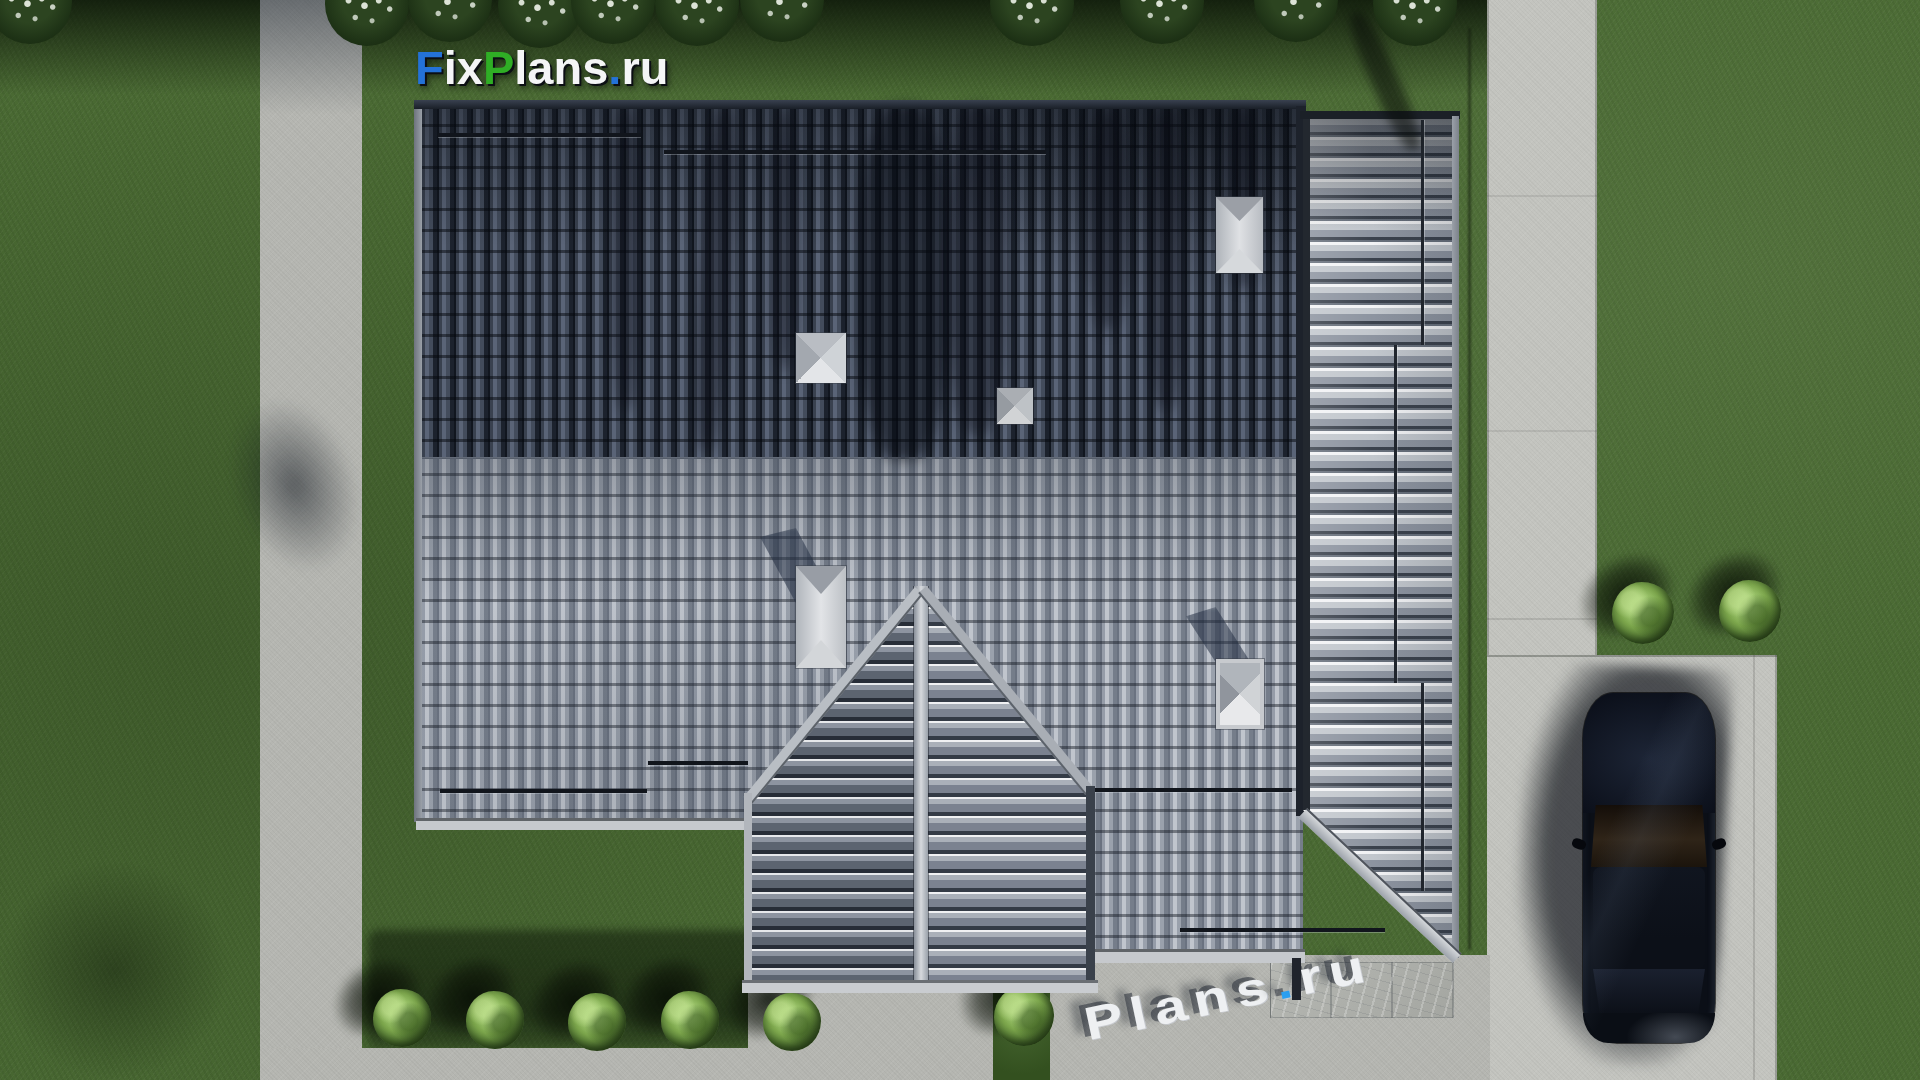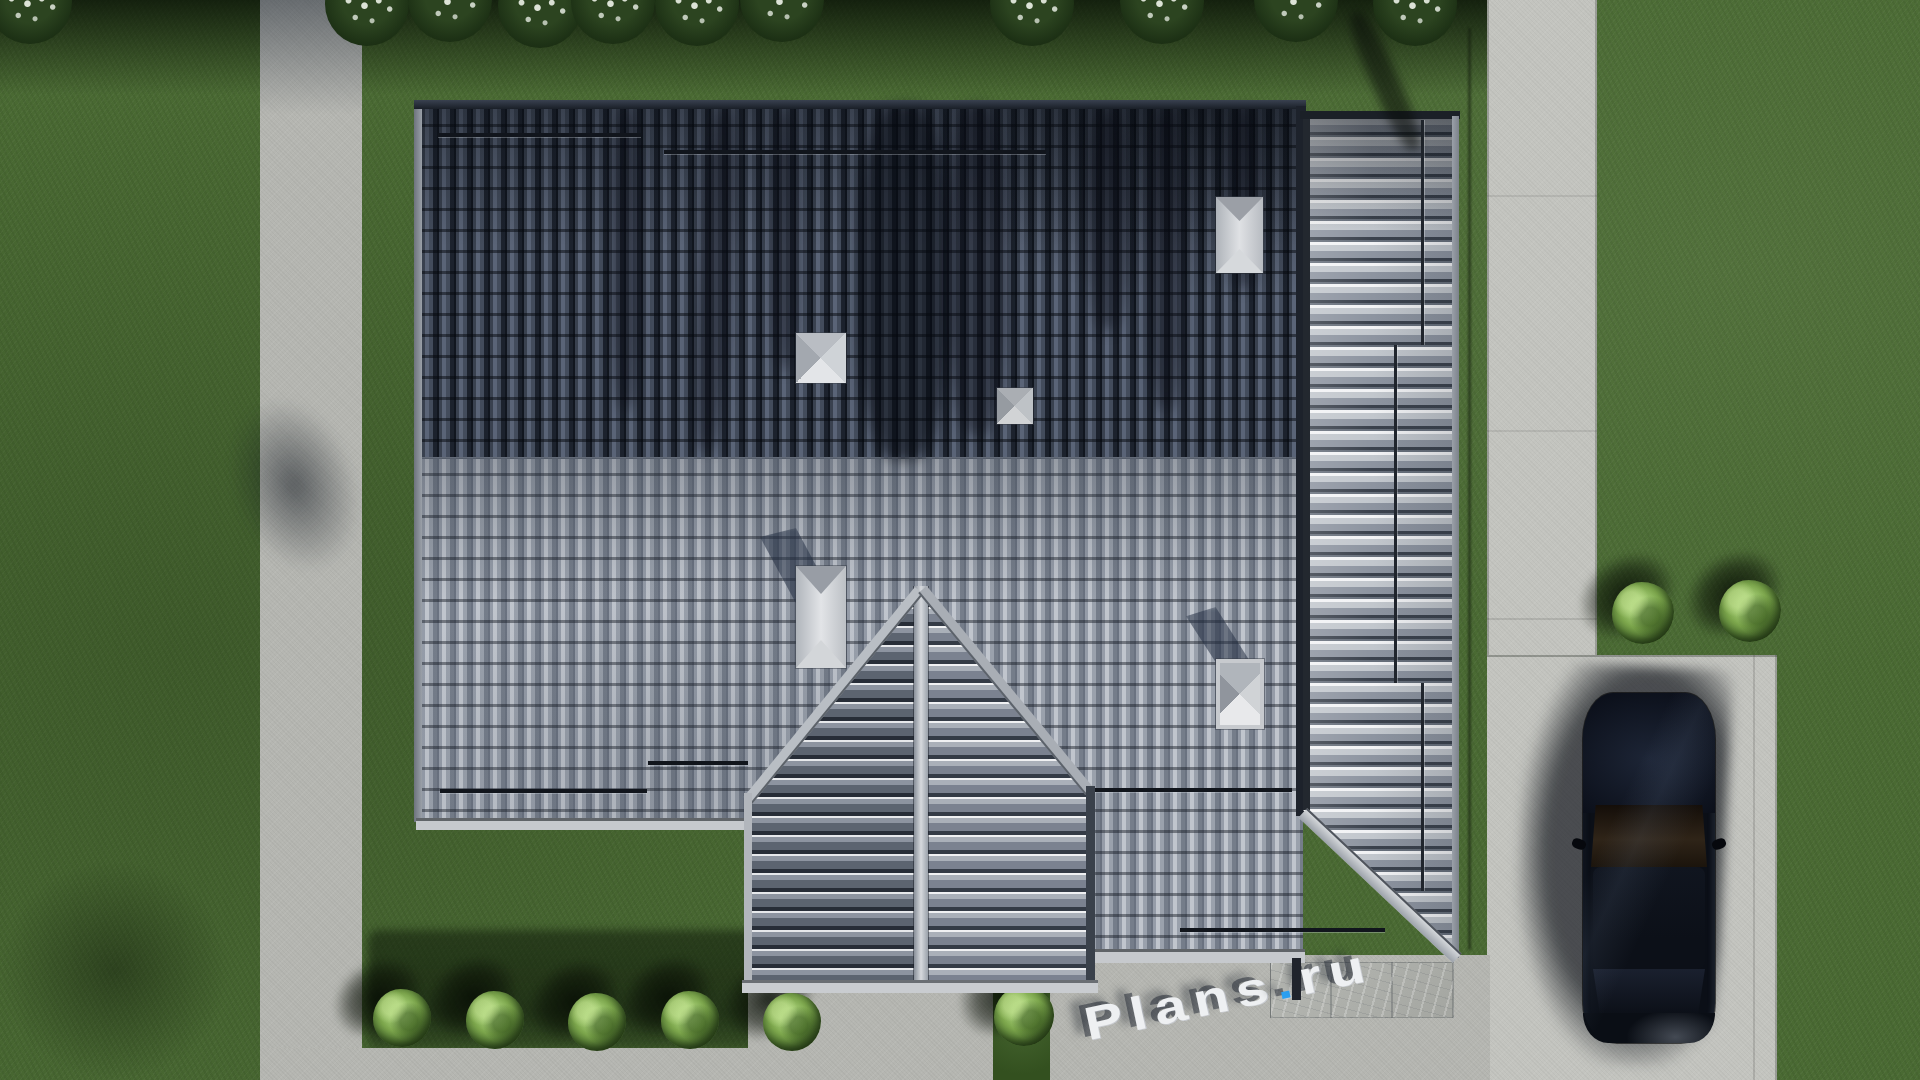--- a/index.html
+++ b/index.html
@@ -211,14 +211,15 @@
     <div class="car-part" style="top:0;height:120px;border-radius:30px 30px 0 0/46px 46px 0 0;background:radial-gradient(120px 90px at 50% 55%, #1d2536, #0a0e18 85%);"></div>
     <div class="car-part" style="top:112px;height:62px;left:8px;right:8px;background:linear-gradient(180deg,#140e09,#2f2418 55%,#1b140c);clip-path:polygon(4% 0,96% 0,100% 100%,0 100%);"></div>
     <div class="car-part" style="top:174px;height:102px;left:10px;right:10px;border-radius:8px;background:linear-gradient(180deg,#10151f,#0c1018 70%);"></div>
     <div class="car-part" style="top:276px;height:44px;left:10px;right:10px;background:linear-gradient(180deg,#1a202e,#0c1018);clip-path:polygon(0 0,100% 0,94% 100%,6% 100%);"></div>
     <div class="car-part" style="top:320px;height:30px;border-radius:0 0 34px 34px/0 0 40px 40px;background:radial-gradient(70px 40px at 70% 80%, rgba(190,200,215,.32), transparent 70%), #0a0e15;"></div>
     <div class="abs" style="left:-11px;top:146px;width:14px;height:10px;background:#06080d;border-radius:40%;transform:rotate(20deg);"></div>
     <div class="abs" style="right:-11px;top:146px;width:14px;height:10px;background:#06080d;border-radius:40%;transform:rotate(-20deg);"></div>
     <div class="car-part" style="top:0;height:100%;border-radius:inherit;background:linear-gradient(115deg, transparent 30%, rgba(120,140,170,.12) 42%, transparent 58%);"></div>
   </div>
 
+  <div class="logo" style="left:415px;top:44px;"><span class="b">F</span><span class="w">ix</span><span class="g">P</span><span class="w">lans</span><span class="b">.</span><span class="w">ru</span></div>
 
 </div>
 
 </body></html>

